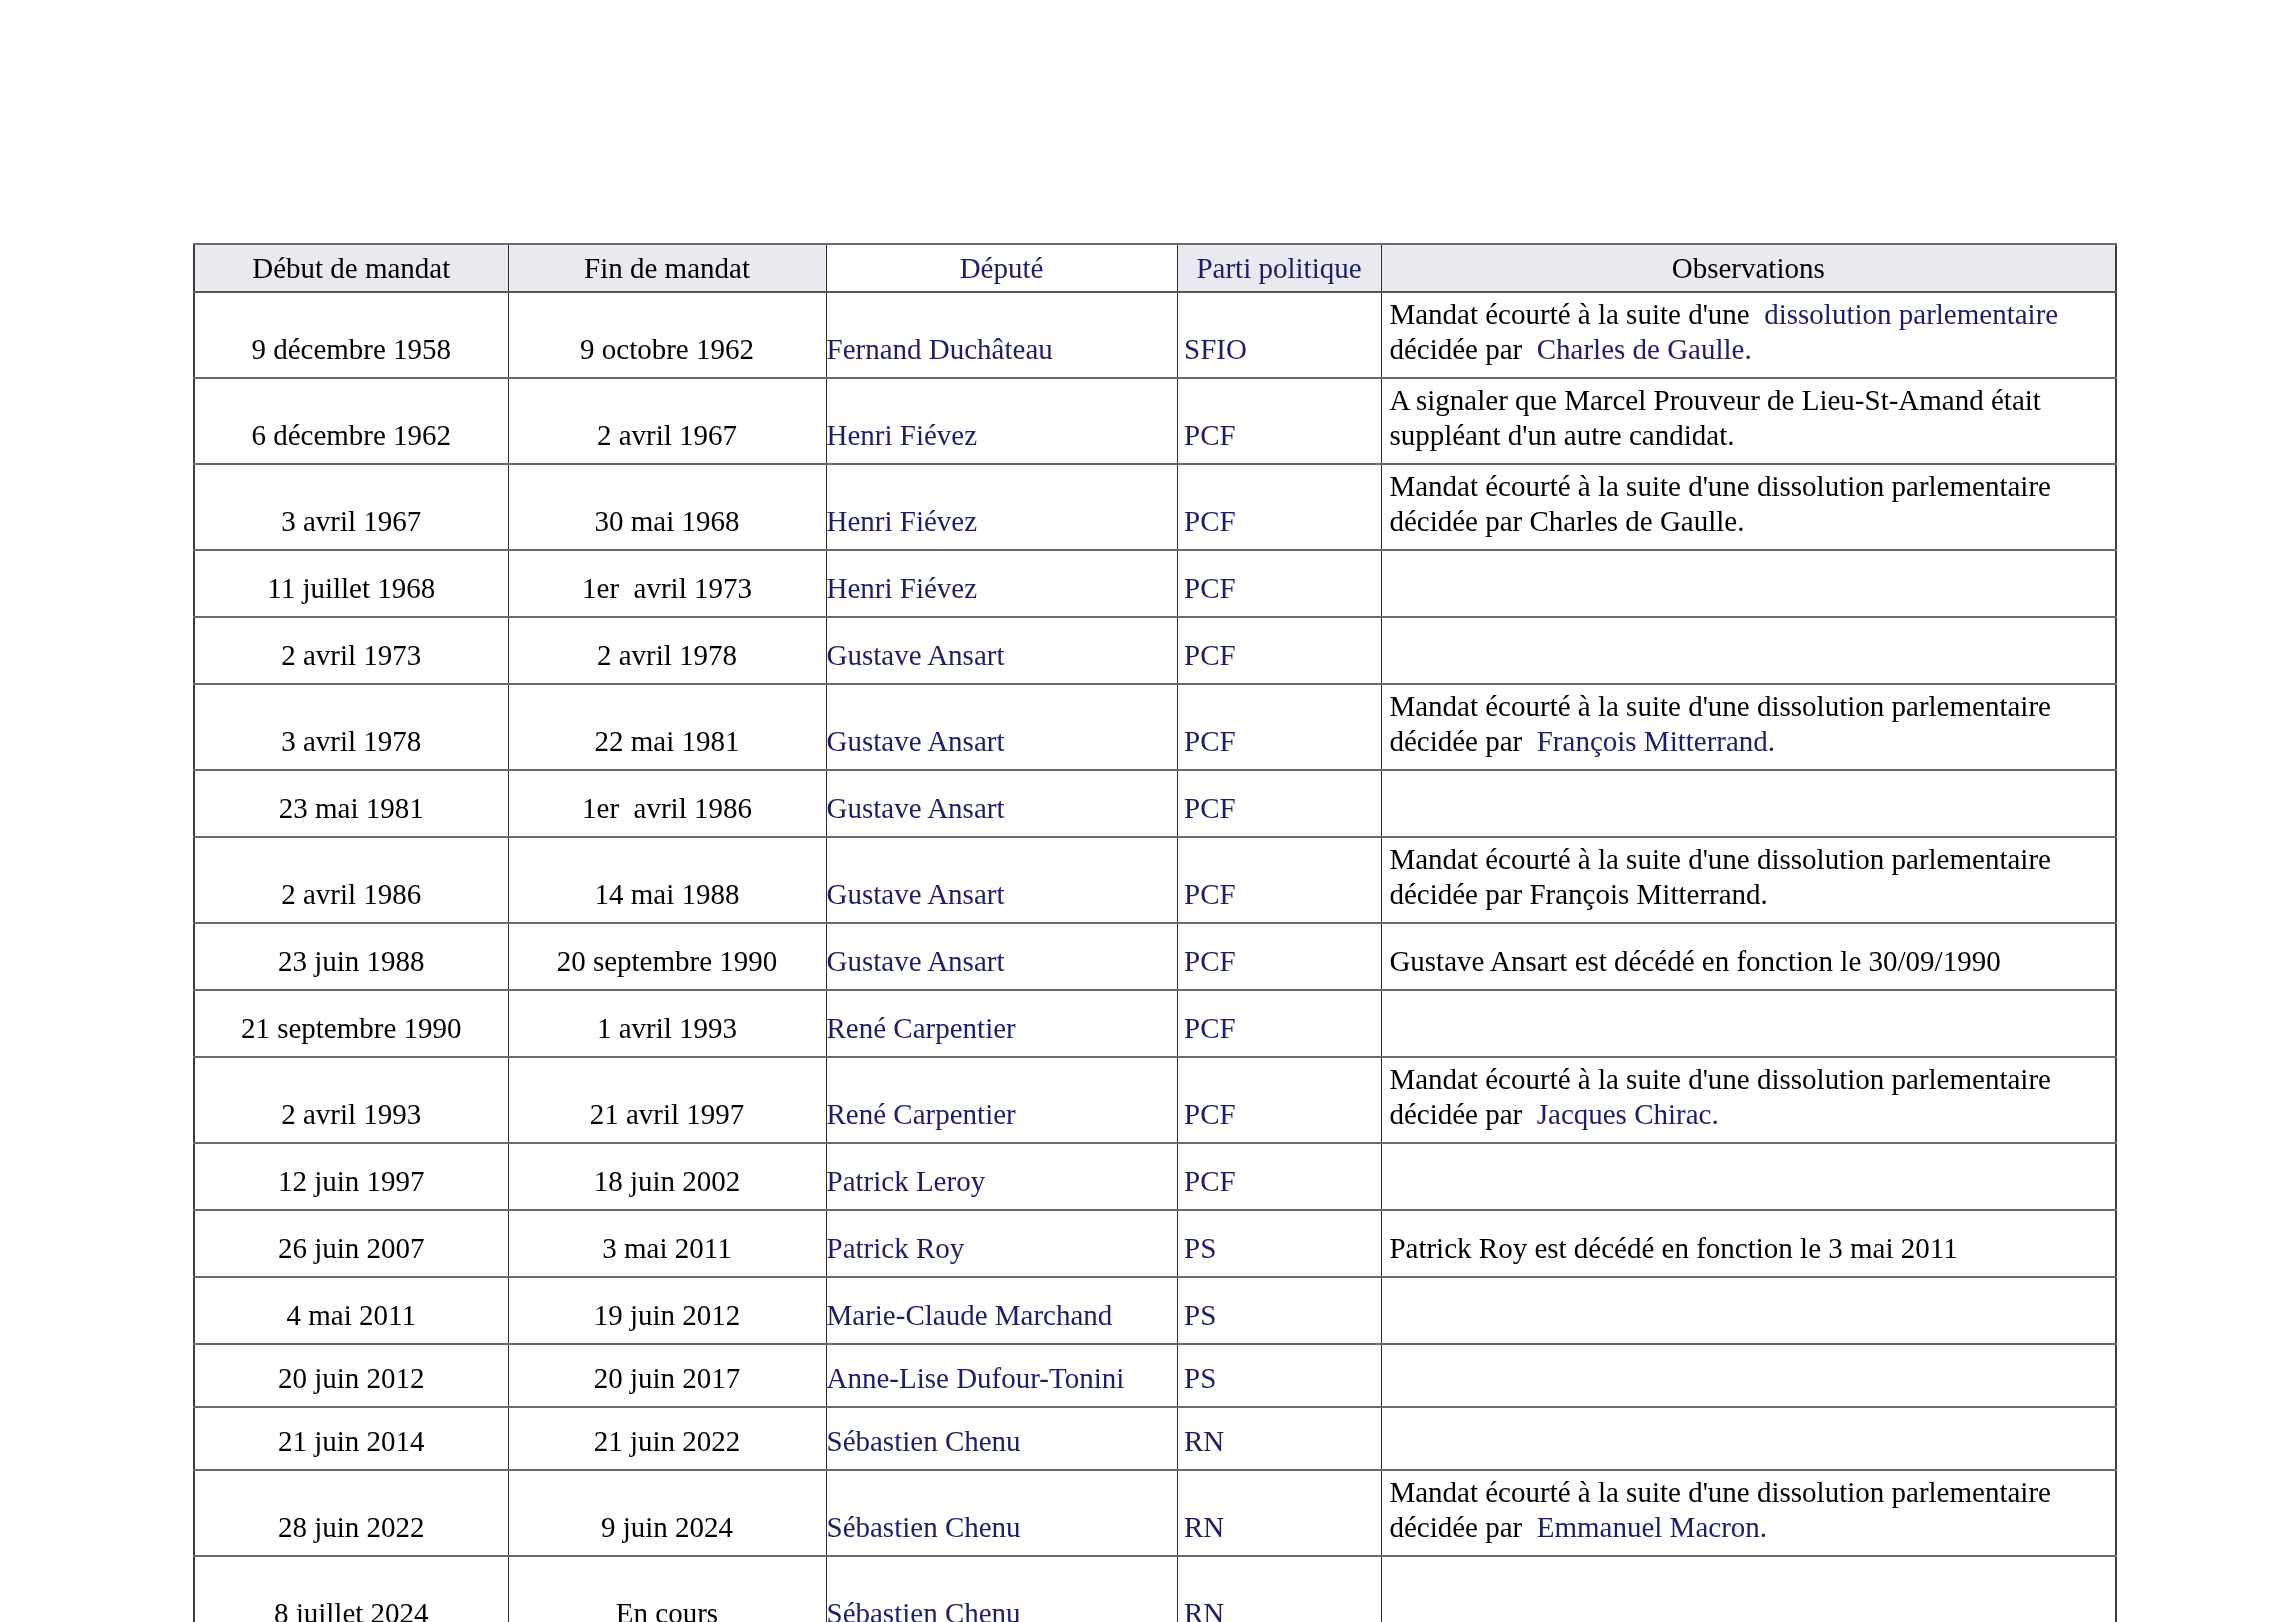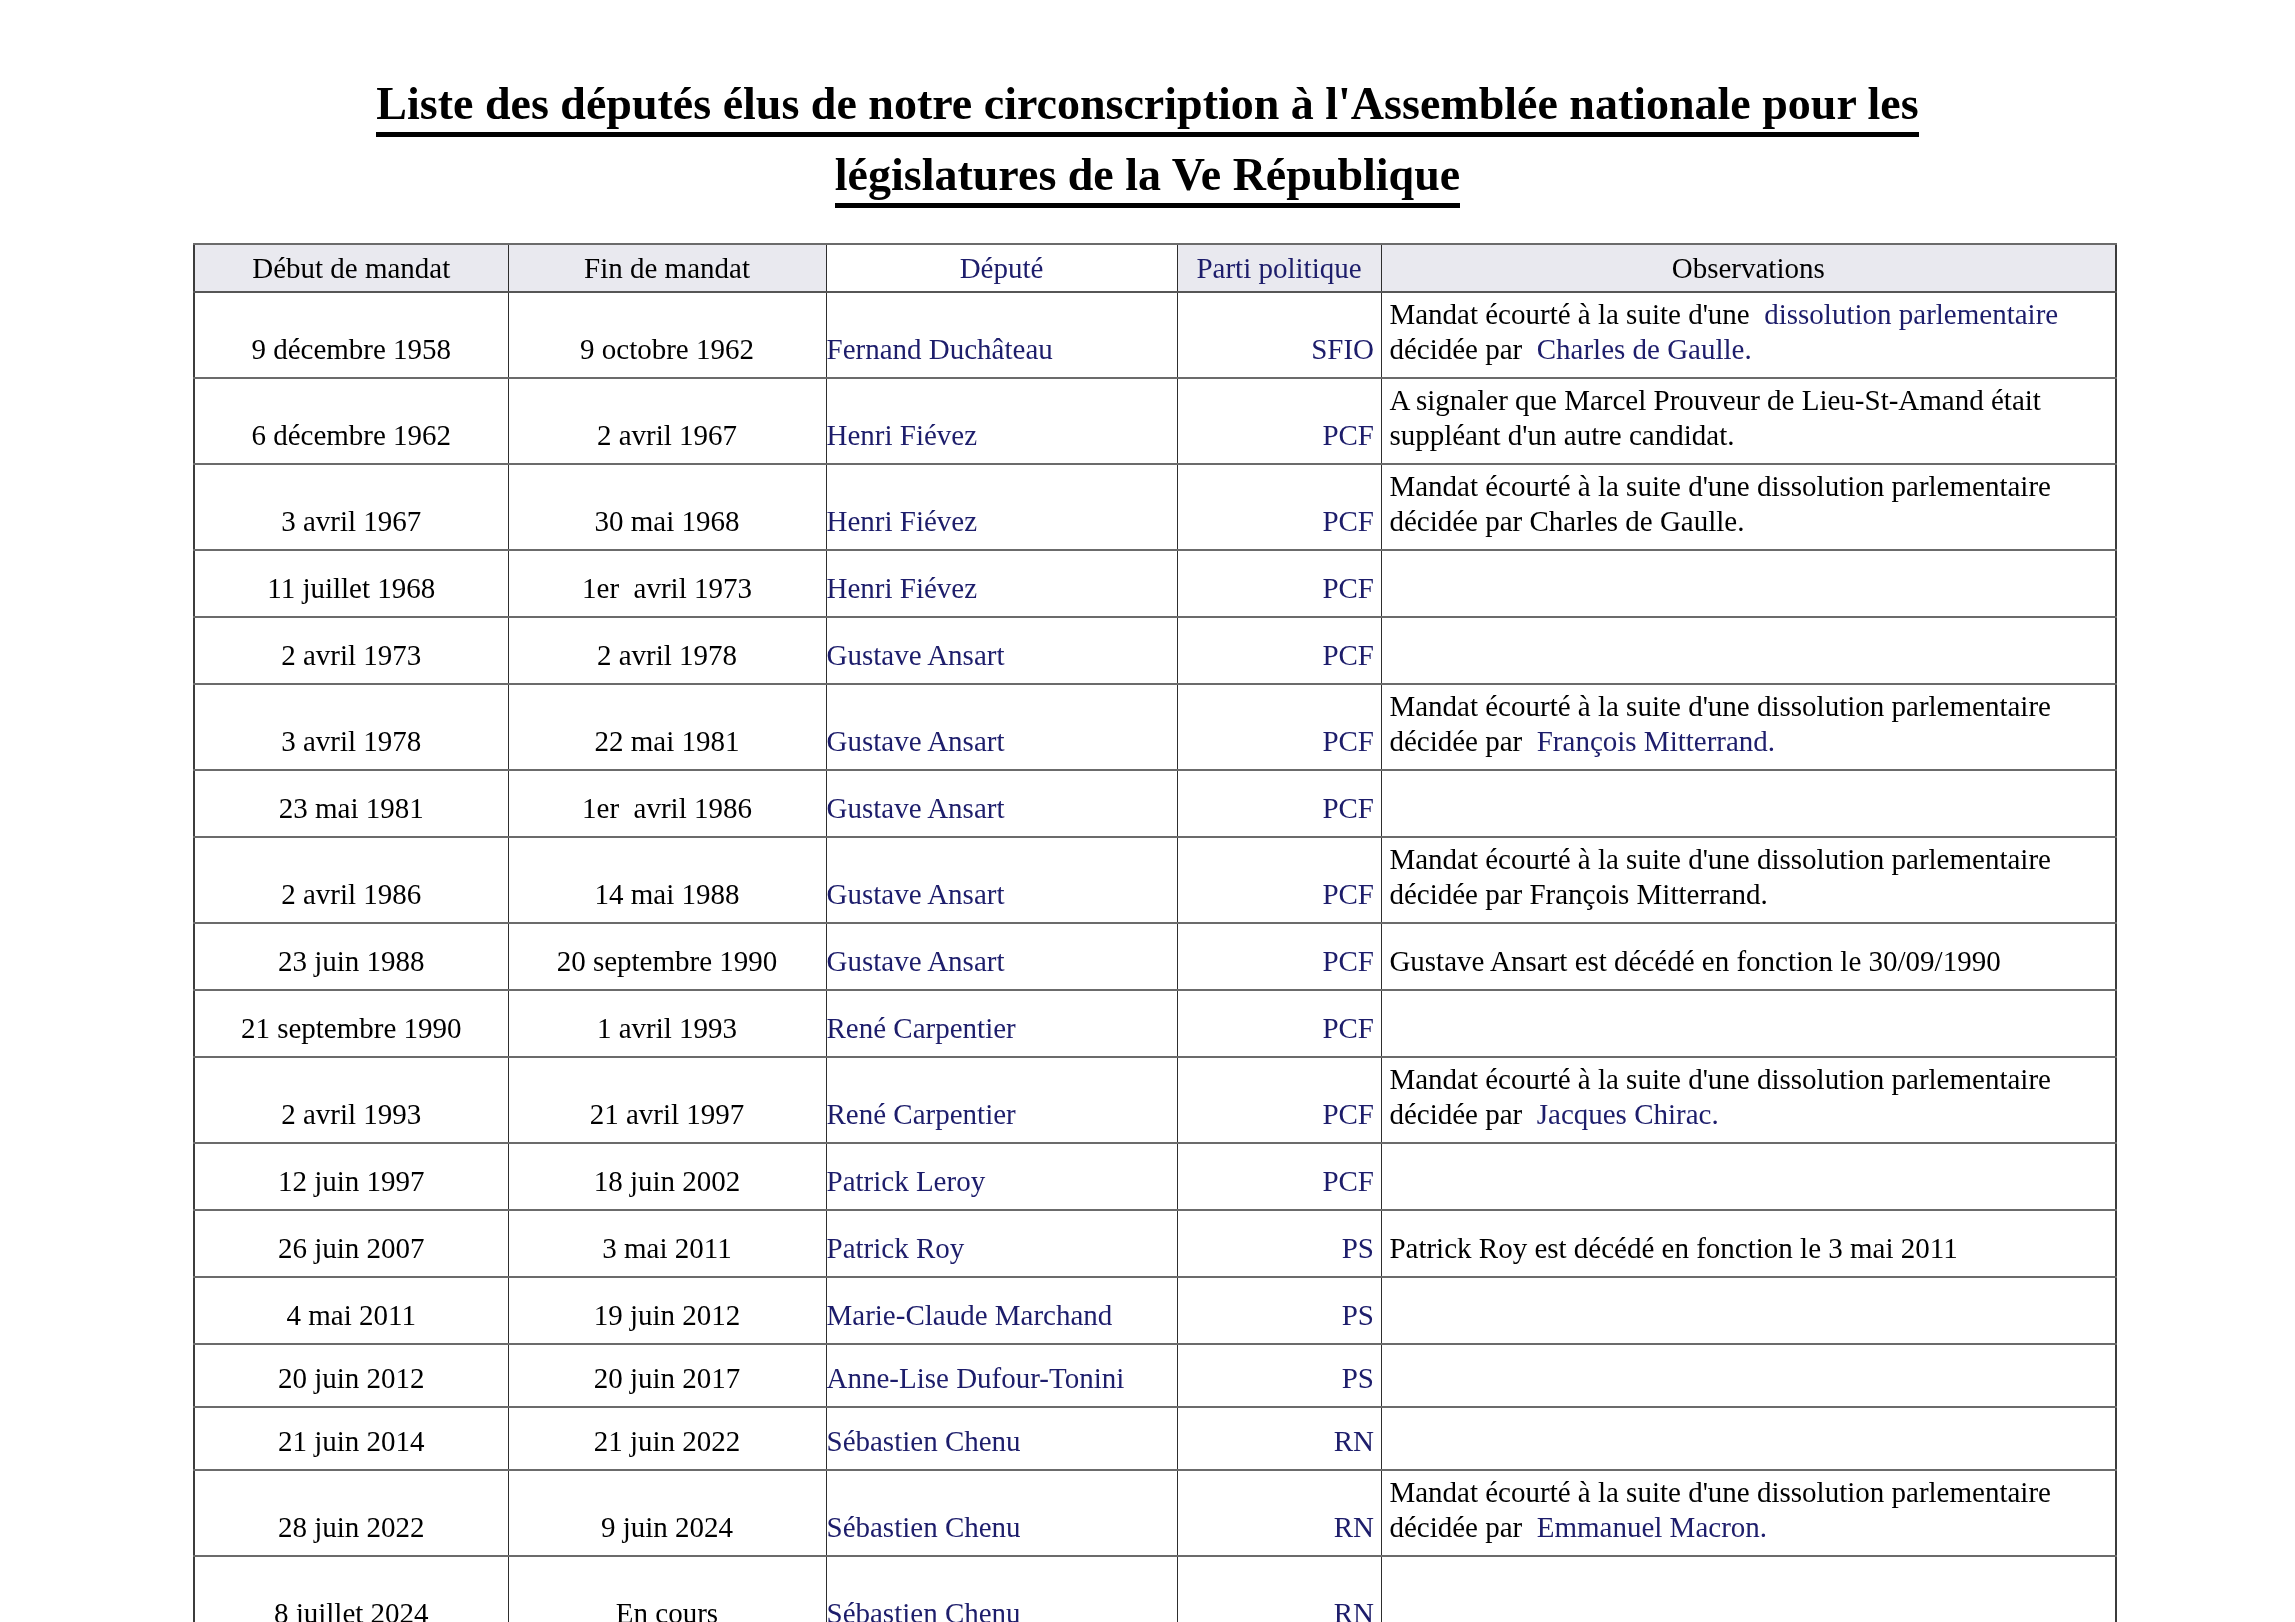--- a/index.html
+++ b/index.html
@@ -37,30 +37,29 @@
     border-bottom:2.6px solid #565656;
     padding:5.2px 3.9px;
     margin-top:12px;
   }
   thead th.white-bg{background:#ffffff;}
   .navy{color:var(--navy,#1D1D6B);}
   tbody tr{height:67px;}
   tbody tr:nth-child(15),tbody tr:nth-child(16),tbody tr:nth-child(17){height:63px;}
   tbody tr:last-child{height:86px;}
   td.date-cell{text-align:center;}
-  td.party-cell{text-align:right;}
+  td.party-cell{text-align:left;}
   td.deputy-cell{text-align:left;padding-left:0;}
   td.obs-cell{text-align:left;padding-left:7.9px;padding-right:2.6px;}
 </style>
 </head>
 <body>
 
 <div class="page">
 
-  <h1 class="title"><span class="u">Liste des députés élus de notre circonscription à l'Assemblée nationale pour les</span><br><span class="u">législatures de la Ve République</span></h1>
 
   <table class="deputies">
     <colgroup>
       <col class="c1">
         <col class="c2">
         <col class="c3">
         <col class="c4">
         <col class="c5">
     </colgroup>
     <thead>

